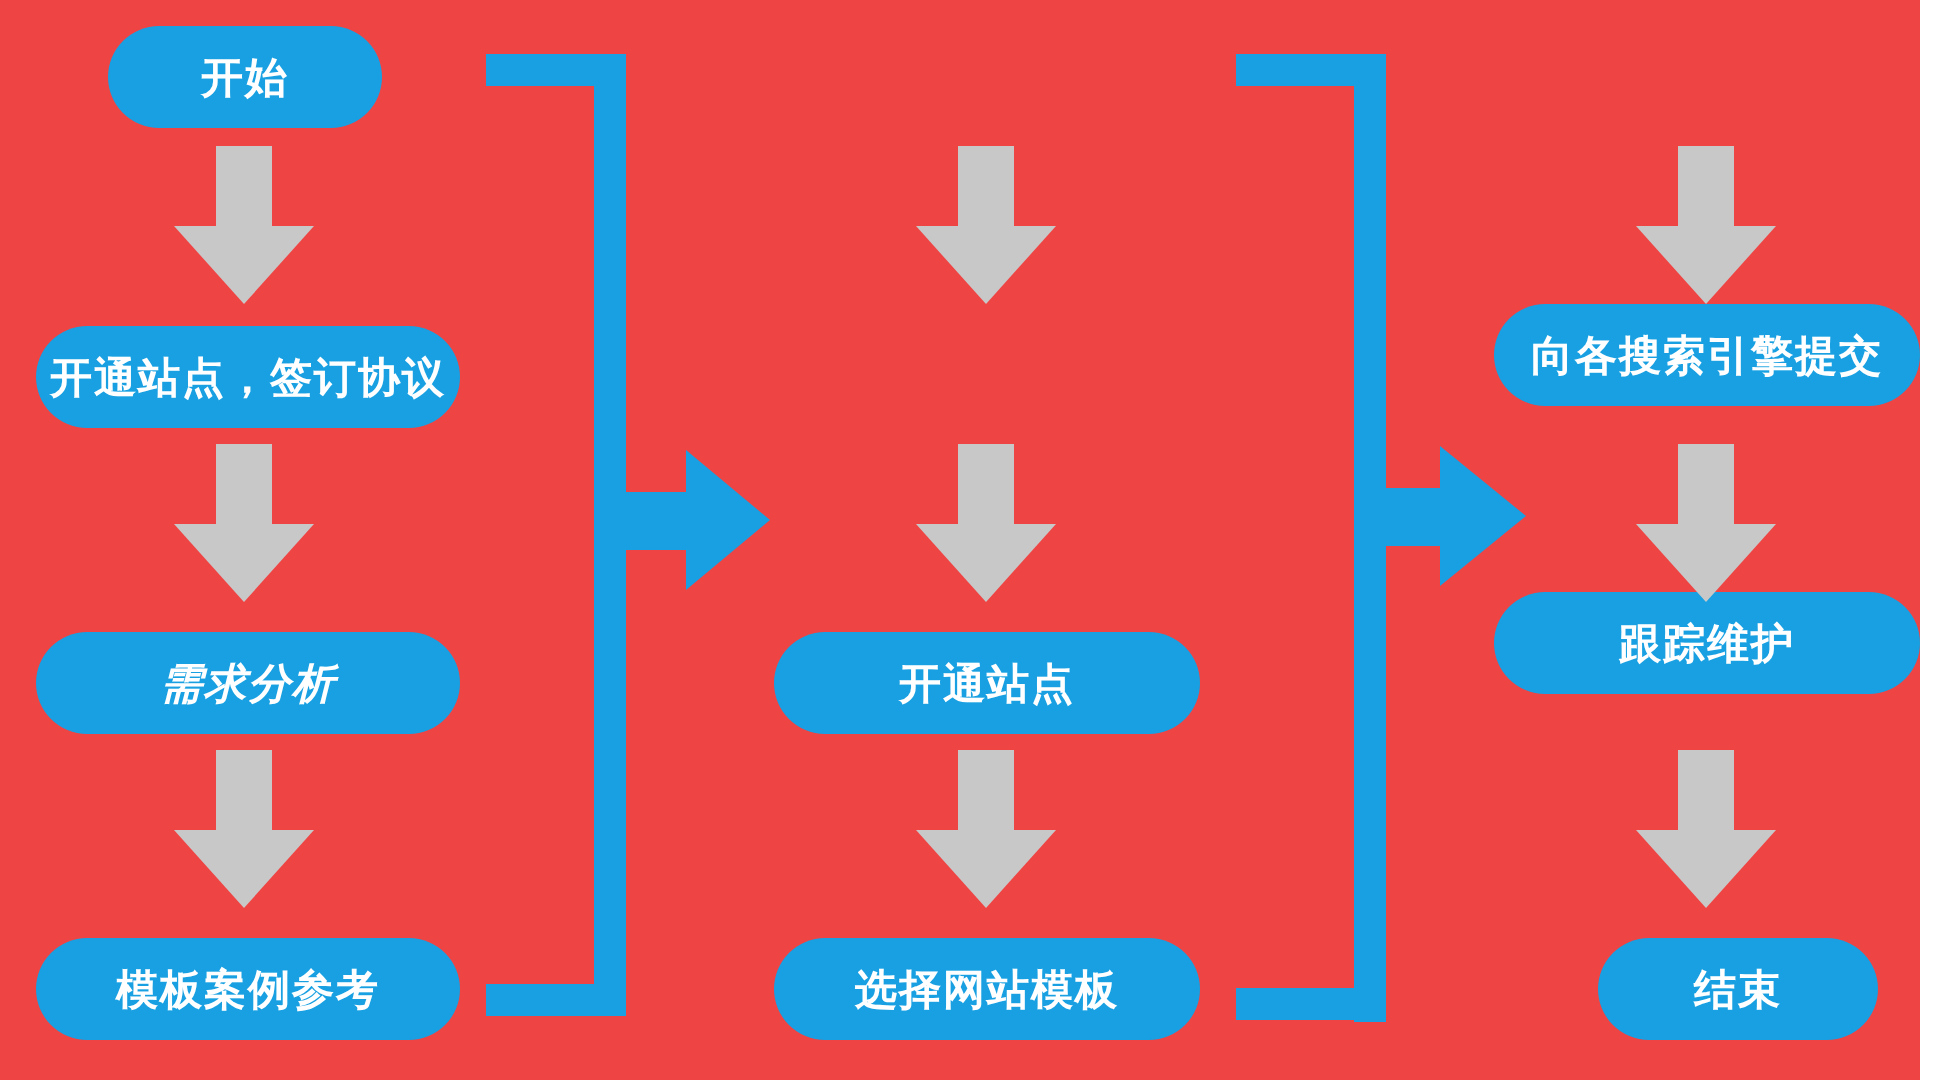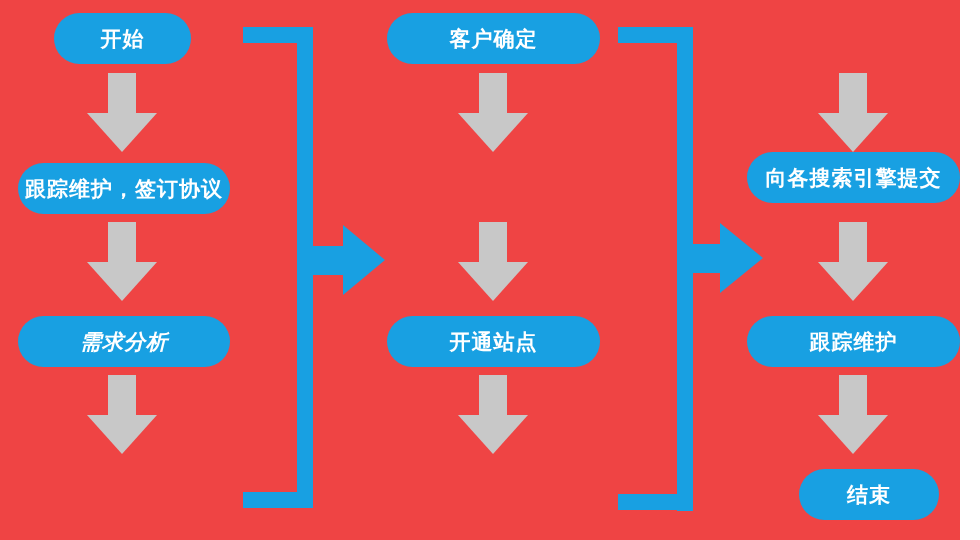--- a/index.html
+++ b/index.html
@@ -69,54 +69,55 @@
 
   <svg class="conn" style="left:618px; top:27px;" width="145" height="484" viewBox="0 0 145 484">
     <rect x="0" y="0" width="75" height="16" fill="#18a0e2"></rect>
     <rect x="59" y="0" width="16" height="484" fill="#18a0e2"></rect>
     <rect x="0" y="467" width="75" height="16" fill="#18a0e2"></rect>
     <rect x="75" y="217" width="28" height="29" fill="#18a0e2"></rect>
     <polygon points="102,196 145,231 102,266" fill="#18a0e2"></polygon>
   </svg>
 
   <div class="node" style="left:54px;  top:13px;  width:137px;">开始</div>
-  <div class="node" style="left:18px;  top:163px; width:212px;">跟踪维护，签订协议</div>
+  <div class="node" style="left:18px;  top:163px; width:212px;">开通站点，签订协议</div>
   <div class="node" style="left:18px;  top:316px; width:212px;font-style:italic;">需求分析</div>
+  <div class="node" style="left:18px;  top:469px; width:212px;">模板案例参考</div>
 
   <div class="darrow" style="left:87px; top:73px;">
     <div class="shaft"></div>
     <div class="head"></div>
   </div>
   <div class="darrow" style="left:87px; top:222px;">
     <div class="shaft"></div>
     <div class="head"></div>
   </div>
   <div class="darrow" style="left:87px; top:375px;">
     <div class="shaft"></div>
     <div class="head"></div>
   </div>
 
-  <div class="node" style="left:387px; top:13px;  width:213px;">客户确定</div>
   <div class="node" style="left:387px; top:316px; width:213px;">开通站点</div>
+  <div class="node" style="left:387px; top:469px; width:213px;">选择网站模板</div>
 
   <div class="darrow" style="left:458px; top:73px;">
     <div class="shaft"></div>
     <div class="head"></div>
   </div>
   <div class="darrow" style="left:458px; top:222px;">
     <div class="shaft"></div>
     <div class="head"></div>
   </div>
   <div class="darrow" style="left:458px; top:375px;">
     <div class="shaft"></div>
     <div class="head"></div>
   </div>
 
   <div class="node" style="left:747px; top:152px; width:213px;">向各搜索引擎提交</div>
-  <div class="node" style="left:747px; top:316px; width:213px;text-align:center;">跟踪维护</div>
+  <div class="node" style="left:747px; top:296px; width:213px;text-align:center;">跟踪维护</div>
   <div class="node" style="left:799px; top:469px; width:140px;">结束</div>
 
   <div class="darrow" style="left:818px; top:73px;">
     <div class="shaft"></div>
     <div class="head"></div>
   </div>
   <div class="darrow" style="left:818px; top:222px;">
     <div class="shaft"></div>
     <div class="head"></div>
   </div>

